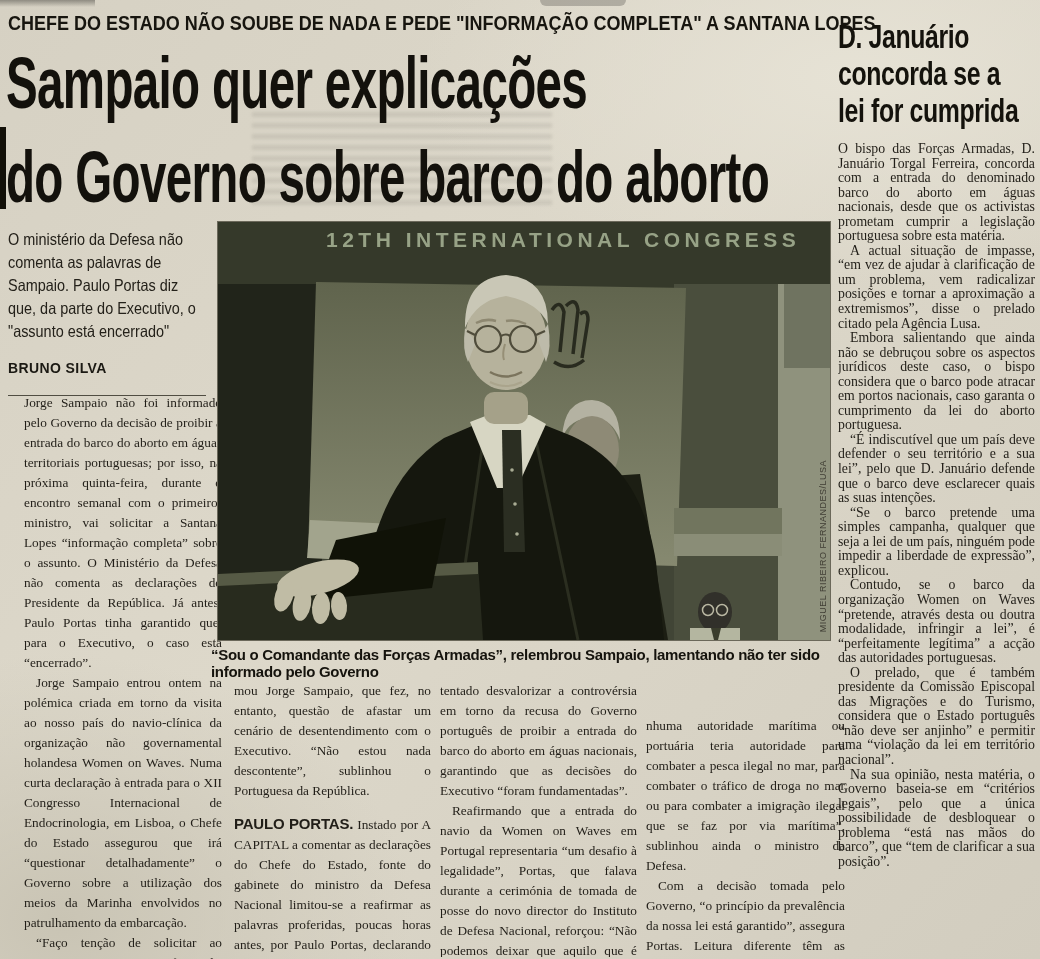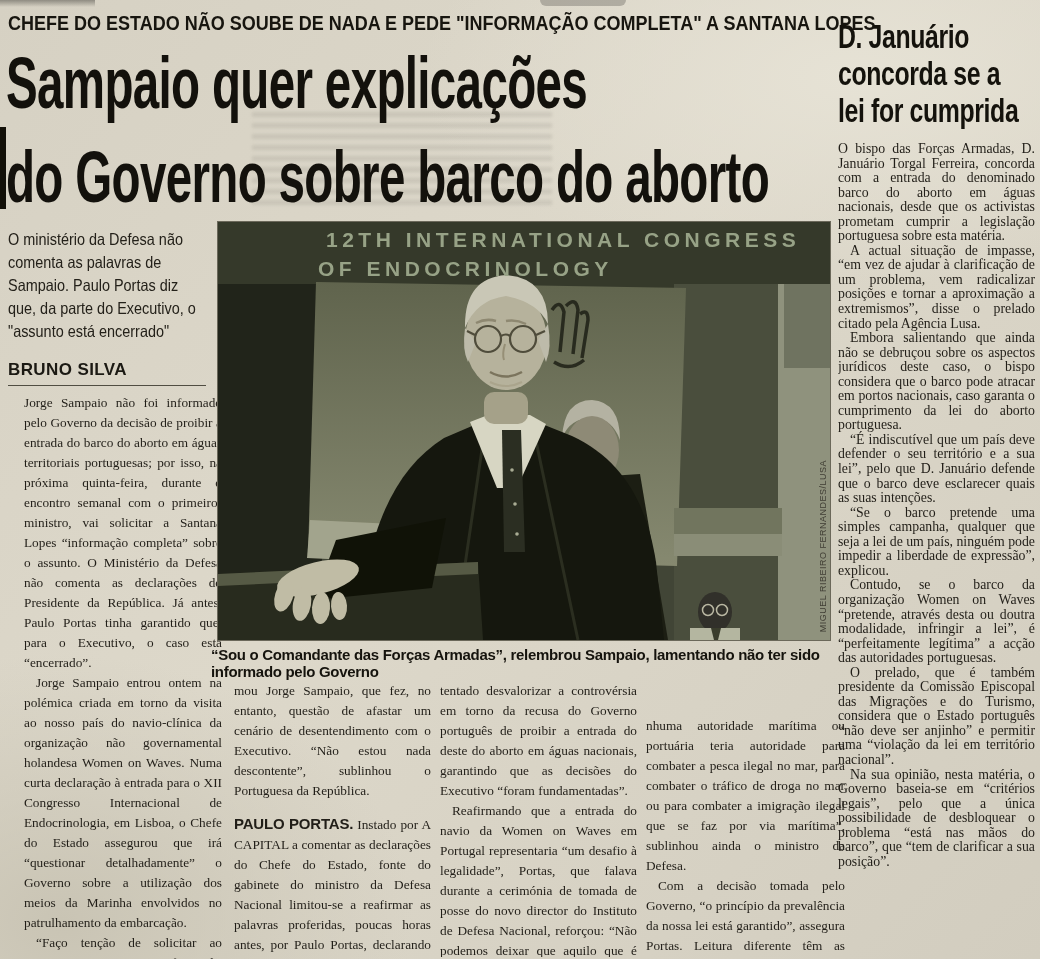--- a/index.html
+++ b/index.html
@@ -25,22 +25,22 @@
 
   .headline { position:absolute; left:6px; top:36px; margin:0; font-family:"Liberation Sans", sans-serif;
     font-weight:700; color:#13110c; }
   .hl-line { font-size:72px; line-height:94px; transform:scaleX(.66); transform-origin:left top;
     white-space:nowrap; letter-spacing:-1px; }
 
   .lede { position:absolute; left:8px; top:228px; width:226px; transform:scaleX(.875); transform-origin:left top;
     font-family:"Liberation Sans", sans-serif; font-size:16.5px; line-height:23px; color:#24211a; }
 
   .byline { position:absolute; left:8px; top:360px; width:198px; font-family:"Liberation Sans", sans-serif;
-    font-weight:700; font-size:17px; letter-spacing:.4px; color:#1b1913;
-    padding-bottom:5px; border-bottom:1.5px solid #504d42; }
+    font-weight:700; font-size:14px; letter-spacing:.4px; color:#1b1913;
+    padding-bottom:19px; border-bottom:1.5px solid #504d42; }
 
   .col { position:absolute; font-size:13.3px; line-height:20px; text-align:justify; overflow:hidden;margin-left:16px; }
   .col p { margin:0; text-indent:12px; }
   .col p.first { text-indent:0; }
   .col p.sect { margin-top:13px; text-indent:0; }
   .col1 { left:8px;  top:393px; width:198px; height:566px; }
   .col2 { left:218px; top:681px; width:197px; height:276px; }
   .col3 { left:424px; top:681px; width:197px; height:276px; }
   .col4 { left:630px; top:716px; width:199px; height:276px; }
   .runin { font-family:"Liberation Sans", sans-serif; font-weight:700; font-size:15px; letter-spacing:-.2px; }
@@ -171,34 +171,33 @@
         <g fill="#c0bca5">
           <ellipse cx="100" cy="356" rx="42" ry="16" transform="rotate(-14 100 356)"></ellipse>
           <ellipse cx="66" cy="374" rx="9" ry="16" transform="rotate(18 66 374)"></ellipse>
           <ellipse cx="84" cy="382" rx="9" ry="17" transform="rotate(10 84 382)"></ellipse>
           <ellipse cx="103" cy="386" rx="9" ry="16" transform="rotate(4 103 386)"></ellipse>
           <ellipse cx="121" cy="384" rx="8" ry="14" transform="rotate(-4 121 384)"></ellipse>
         </g>
       </g>
     </svg>
     <div class="banner-line banner-1">12TH INTERNATIONAL CONGRESS</div>
-    <div class="banner-line banner-2">OF ENDOCRINOLOGY</div>
     <div class="credit">MIGUEL RIBEIRO FERNANDES/LUSA</div>
   </figure>
 
   <div class="caption">“Sou o Comandante das Forças Armadas”, relembrou Sampaio, lamentando não ter sido informado pelo Governo</div>
 
   <div class="col col2">
     <p class="first">mou Jorge Sampaio, que fez, no entanto, questão de afastar um cenário de desentendimento com o Executivo. “Não estou nada descontente”, sublinhou o Portuguesa da República.</p>
     <p class="sect"><span class="runin">PAULO PORTAS.</span> <span>Instado por A CAPITAL a comentar as declarações do Chefe do Estado, fonte do gabinete do ministro da Defesa Nacional limitou-se a reafirmar as palavras proferidas, poucas horas antes, por Paulo Portas, declarando apenas que “o assunto está encerrado”.</span></p>
     <p>Ainda antes das declarações de Sampaio, o líder do CDS-PP tinha</p>
   </div>
 
   <div class="col col3">
-    <p class="first">tentado desvalorizar a controvérsia em torno da recusa do Governo português de proibir a entrada do deste do aborto em águas nacionais, garantindo que as decisões do Executivo “foram fundamentadas”.</p>
+    <p class="first">tentado desvalorizar a controvérsia em torno da recusa do Governo português de proibir a entrada do barco do aborto em águas nacionais, garantindo que as decisões do Executivo “foram fundamentadas”.</p>
     <p>Reafirmando que a entrada do navio da Women on Waves em Portugal representaria “um desafio à legalidade”, Portas, que falava durante a cerimónia de tomada de posse do novo director do Instituto de Defesa Nacional, reforçou: “Não podemos deixar que aquilo que é ilícito em terra possa ser lícito no mar territorial”.</p>
     <p>“Se Portugal fizesse uma excepção neste caso, amanhã ne-</p>
   </div>
 
   <div class="col col4">
     <p class="first">nhuma autoridade marítima ou portuária teria autoridade para combater a pesca ilegal no mar, para combater o tráfico de droga no mar ou para combater a imigração ilegal que se faz por via marítima”, sublinhou ainda o ministro da Defesa.</p>
     <p>Com a decisão tomada pelo Governo, “o princípio da prevalência da nossa lei está garantido”, assegura Portas. Leitura diferente têm as activistas holandesas da Women on Waves, que acusam o nosso país de proibir a entrada de “um barco que não está a cometer qualquer actividade ilegal”.</p>
   </div>
 
   <aside>

